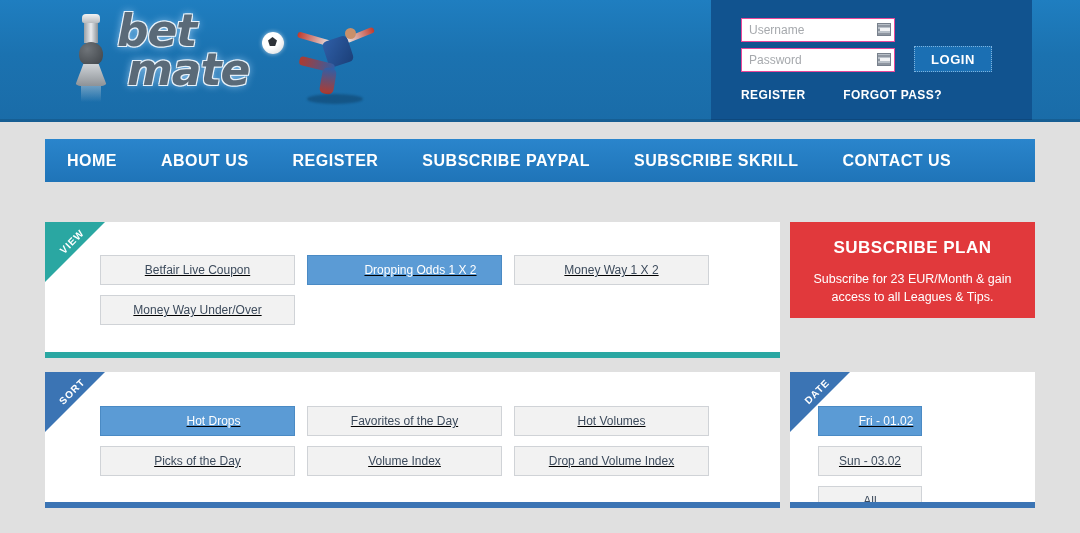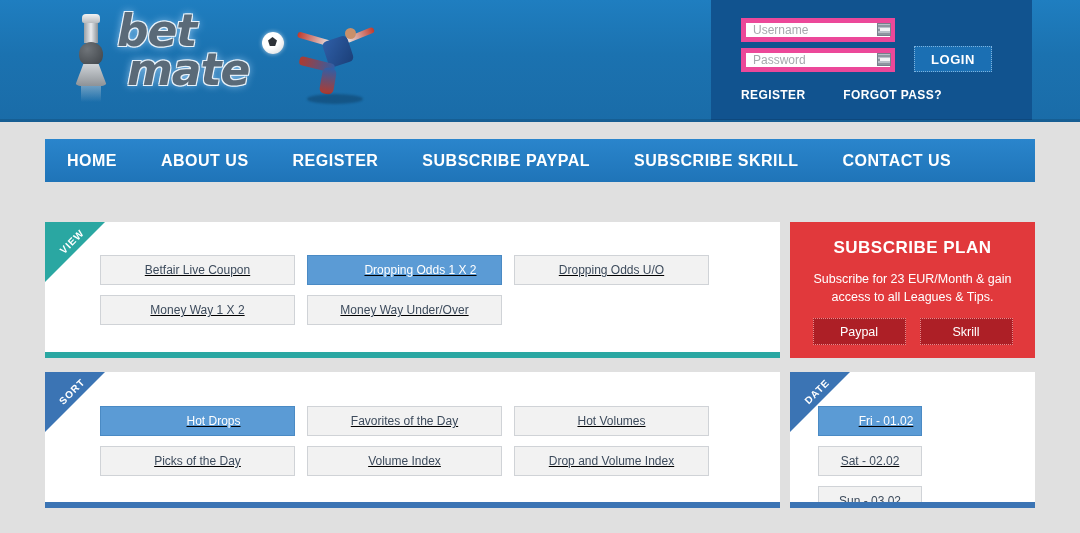--- a/index.html
+++ b/index.html
@@ -167,21 +167,21 @@
   .login-fields { position: absolute; left: 30px; top: 18px; }
   .field-wrap {
     position: relative;
     width: 154px;
     height: 24px;
     margin-bottom: 6px;
   }
   .field-wrap input {
     width: 154px;
     height: 24px;
-    border: 5px solid #ec4899;
+    border: 1px solid #ec4899;
     background: #ffffff;
     padding: 0 24px 0 7px;
     font-family: "Liberation Sans", sans-serif;
     font-size: 12px;
     color: #333;
     outline: none;
   }
   .field-wrap input::placeholder { color: #a6a9ad; }
   .field-icon {
     position: absolute;
@@ -325,21 +325,21 @@
 
   
   #sort-panel { left: 45px; top: 372px; width: 735px; height: 136px; }
   #sort-panel .panel-bar { background: #3b74b4; }
   #sort-panel .ribbon .tri { border-left-color: #3b74b4; }
   #sort-panel .btn-grid { left: 55px; top: 34px; width: 660px; gap: 10px 12px; }
   #sort-panel .opt-btn { width: 195px; }
 
   
   #subscribe-panel {
-    left: 790px; top: 222px; width: 245px; height: 136px;
+    left: 790px; top: 222px; width: 245px; height: 96px;
     background: #e1393c;
     text-align: center;
   }
   .sub-title {
     margin-top: 16px;
     color: #ffffff;
     font-size: 17px;
     font-weight: bold;
     letter-spacing: 0.5px;
   }
@@ -433,21 +433,20 @@
 </nav>
 
 <section class="panel" id="view-panel">
   <div class="ribbon">
     <span class="tri"></span>
     <span class="rib-label">VIEW</span>
   </div>
   <div class="btn-grid">
     <button class="opt-btn">Betfair Live Coupon</button>
     <button class="opt-btn active">Dropping Odds 1 X 2</button>
-    <button class="opt-btn">Dropping Odds U/O</button>
     <button class="opt-btn">Money Way 1 X 2</button>
     <button class="opt-btn">Money Way Under/Over</button>
   </div>
   <div class="panel-bar"></div>
 </section>
 
 <section class="panel" id="subscribe-panel">
   <div class="sub-title">SUBSCRIBE PLAN</div>
   <div class="sub-text">Subscribe for 23 EUR/Month &amp; gain access to all Leagues &amp; Tips.</div>
   <div class="sub-buttons">
@@ -472,18 +471,17 @@
   <div class="panel-bar"></div>
 </section>
 
 <section class="panel" id="date-panel">
   <div class="ribbon">
     <span class="tri"></span>
     <span class="rib-label">DATE</span>
   </div>
   <div class="btn-grid">
     <button class="opt-btn active">Fri - 01.02</button>
-    <button class="opt-btn">Sat - 02.02</button>
     <button class="opt-btn">Sun - 03.02</button>
     <button class="opt-btn">All</button>
   </div>
   <div class="panel-bar"></div>
 </section>
 
 </body></html>

